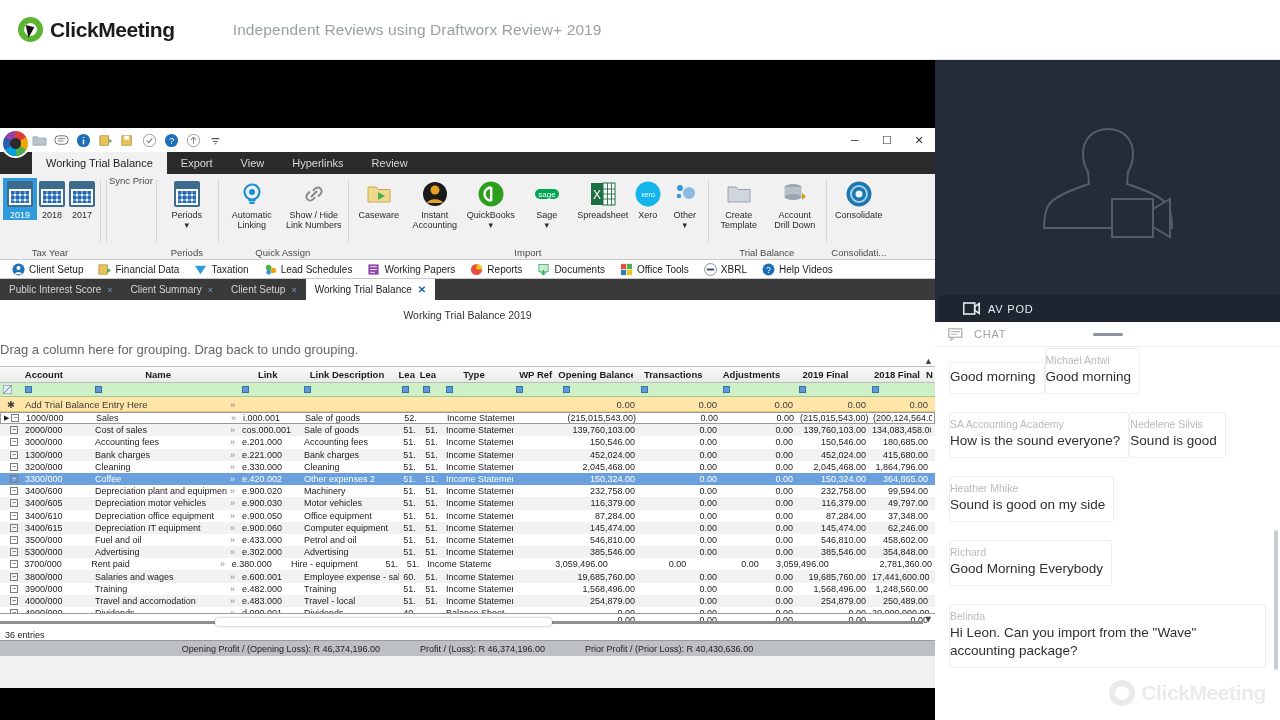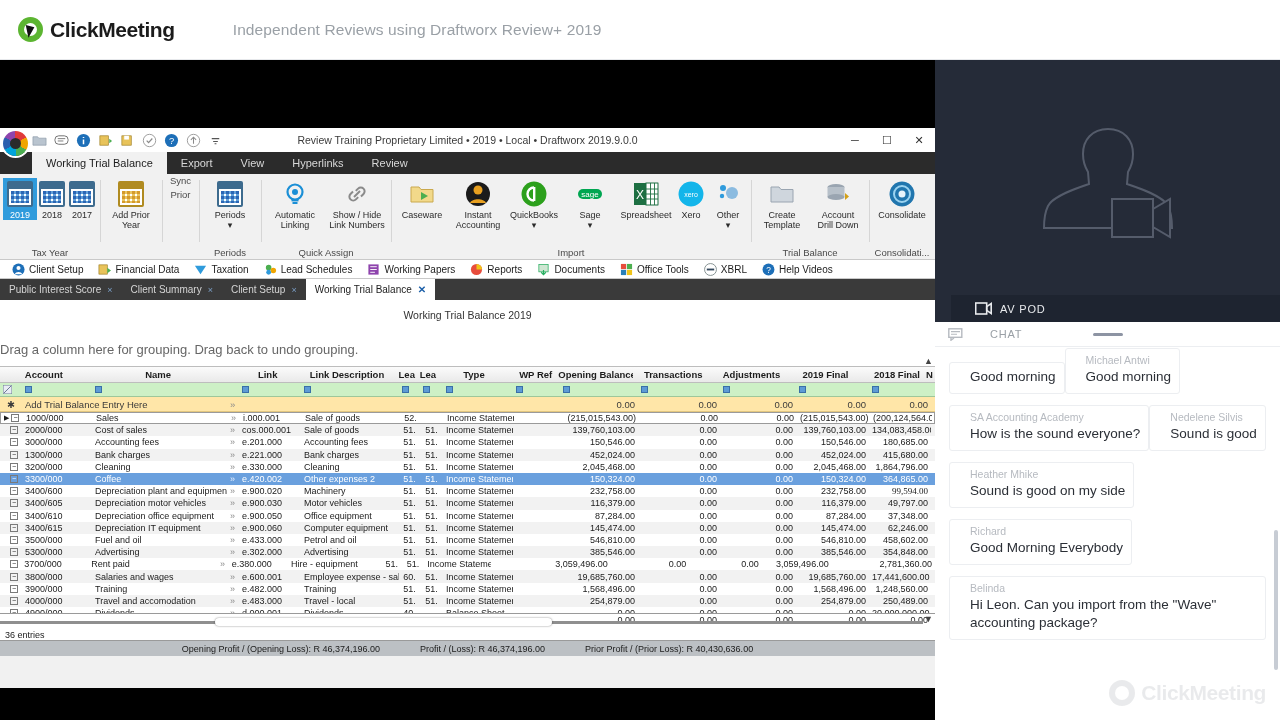--- a/index.html
+++ b/index.html
@@ -230,41 +230,41 @@
   .rpanel{
     position:absolute; left:935px; top:60px; width:345px; height:660px;
     background:#ffffff;
   }
   .avpod{
     position:relative; width:345px; height:262px; background:#252b38;
   }
   .avpod .person{ position:absolute; left:0; right:0; top:40px; bottom:46px;
                   display:flex; align-items:center; justify-content:center; }
   .avpod-bar{
-    position:absolute; left:16px; right:0; bottom:0; height:27px; background:#1e2430;
+    position:absolute; left:4px; right:0; bottom:0; height:27px; background:#1e2430;
     display:flex; align-items:center; gap:8px; padding-left:24px;
   }
   .avpod-bar .lbl{ font-size:11px; color:#e8eaed; letter-spacing:.8px; }
 
   .chatheader{
     height:25px; background:#ffffff; display:flex; align-items:center;
-    gap:25px; padding-left:13px; position:relative; border-bottom:1px solid #eceef1;
+    gap:9px; padding-left:13px; position:relative; border-bottom:1px solid #eceef1;
   }
   .chatheader .lbl{ font-size:11px; color:#9aa0a6; letter-spacing:.8px; }
   .chat-grip{
     position:absolute; left:50%; transform:translateX(-50%); top:11px;
     width:30px; height:3px; background:#8d94a3; border-radius:2px;
   }
   .chatlist{
     position:absolute; left:0; right:0; top:288px; bottom:0; overflow:hidden;
     padding:0 14px;
   }
   .msg{
     border:1px solid #eceef1; border-radius:3px; background:#ffffff;
-    padding:5px 8px 7px 20px; margin-bottom:11px; display:inline-block; max-width:100%;
+    padding:5px 8px 7px 0; margin-bottom:18px; display:inline-block; max-width:100%;
   }
   .msg .who{ font-size:10.5px; color:#b6bac0; margin-bottom:2px; }
   .msg .body{ font-size:13.5px; color:#2b2f36; line-height:18px; }
   .msg.clip{ margin-top:-14px; }
   .chat-scrollbar{
     position:absolute; right:2px; top:470px; width:4px; height:140px;
     background:#c7ccd4; border-radius:2px;
   }
   .cm-watermark{
     position:absolute; right:14px; bottom:14px; display:flex; align-items:center;
@@ -326,21 +326,20 @@
               <text x="8" y="12" font-size="10" fill="#fff" text-anchor="middle" font-family="Liberation Sans">?</text>
             </svg>
           <svg class="qi" viewBox="0 0 16 16">
               <circle cx="8" cy="8" r="6.6" fill="#fff" stroke="#9a9a9a"></circle>
               <path d="M8 4.5v7M5.2 7.3L8 4.5l2.8 2.8" stroke="#8a8a8a" stroke-width="1.1" fill="none"></path>
             </svg>
           <svg class="qi" viewBox="0 0 16 16">
               <path d="M4 6h8M5.5 9h5M7 11.5h2" stroke="#555" stroke-width="1.1"></path>
             </svg>
         </div>
-        <div class="title">Review Training Proprietary Limited • 2019 • Local • Draftworx 2019.9.0.0</div>
         <div class="winbtns">
           <div class="winbtn">─</div>
           <div class="winbtn">☐</div>
           <div class="winbtn">✕</div>
         </div>
       </div>
 
       <div class="orb"></div>
 
       <div class="ribbon-tabs">
@@ -374,30 +373,20 @@
                   <div class="hd"></div>
                   <div class="grid"></div>
                 </div>
               <div class="ilabel" style="width:30px">2017</div>
             </div>
           </div>
           <div class="rgroup-label">Tax Year</div>
         </div>
 
         <div class="rgroup">
-          <div class="rgroup-items">
-            <div class="ritem">
-              <div class="cal amber">
-                  <div class="hd"></div>
-                  <div class="grid"></div>
-                </div>
-              <div class="ilabel" style="white-space:pre-line">Add Prior
-Year</div>
-            </div>
-          </div>
           <div class="rgroup-label"></div>
         </div>
 
         <div class="rgroup">
           <div class="rgroup-label">Sync Prior</div>
         </div>
 
         <div class="rgroup">
           <div class="rgroup-items">
             <div class="ritem">
@@ -856,21 +845,21 @@
               <div class="c " style="width: 62px;">e.900.020</div>
               <div class="c " style="width: 98px;">Machinery</div>
               <div class="c ctr" style="width: 21px;">51.</div>
               <div class="c ctr" style="width: 23px;">51.</div>
               <div class="c " style="width: 70px;">Income Statement</div>
               <div class="c num" style="width: 47px;"></div>
               <div class="c num" style="width: 78px;">232,758.00</div>
               <div class="c num" style="width: 82px;">0.00</div>
               <div class="c num" style="width: 76px;">0.00</div>
               <div class="c num" style="width: 73px;">232,758.00</div>
-              <div class="c num" style="width: 62px; font-family: Liberation Serif, serif;">99,594.00</div>
+              <div class="c num" style="width: 62px;">99,594.00</div>
             </div>
             <div class="grow alt">
               <div class="c" style="width: 22px; display: flex; align-items: center; gap: 2px;">
                 <span style="width:5px;display:inline-block"></span>
                 <span style="font-size:7px;border:1px solid #7a7a7a;line-height:6px;padding:0 1px">−</span>
               </div>
               <div class="c " style="width: 70px;">3400/605</div>
               <div class="c " style="width: 135px;">Depreciation motor vehicles</div>
               <div class="c" style="width: 12px; color: rgb(138, 138, 138);">»</div>
               <div class="c " style="width: 62px;">e.900.030</div>

